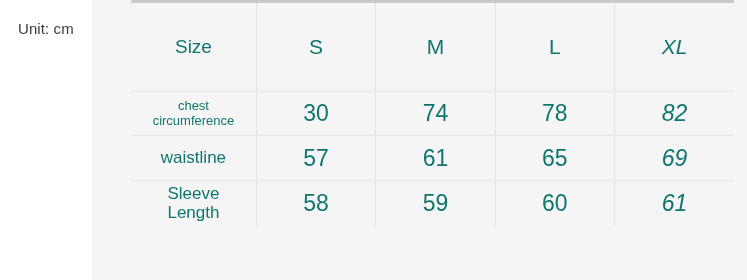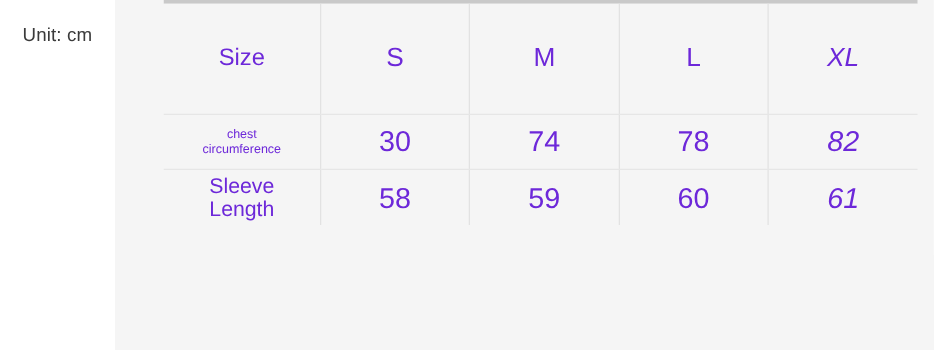--- a/index.html
+++ b/index.html
@@ -59,21 +59,21 @@
     width: 603px;
     border-collapse: collapse;
     table-layout: fixed;
     background: #f5f5f5;
   }
   #size-table td {
     padding: 0;
     margin: 16px;
     text-align: center;
     vertical-align: middle;
-    color: #6d28d9;
+    color: #0f766e;
     border-right: 1px solid #e2e2e2;
     border-bottom: 1px solid #e6e6e6;
   }
   #size-table td:last-child {
     border-right: none;
     font-style: italic;
   }
   #size-table tr:last-child td {
     border-bottom: none;
   }
@@ -114,21 +114,21 @@
   tr.row-short td { height: 43px; }
   tr.row-mid td   { height: 44px; }
 
   td.cell-label {
     text-align: left;
     padding-left: 30px;
     color: #3f3f3f;
     line-height: 1.12;
   }
   .label-lg { font-size: 19px; }
-  .label-sm { font-size: 10px; }
+  .label-sm { font-size: 13px; }
   .label-md { font-size: 17px; }
 </style>
 </head>
 <body>
 
 <div id="page">
 
   <div id="unit-note">
     <div id="unit-label">Unit: cm</div>
   </div>
@@ -159,20 +159,29 @@
         <td class="cell-label">
           <div class="label-sm">chest</div>
           <div class="label-sm">circumference</div>
         </td>
         <td>30</td>
         <td>74</td>
         <td>78</td>
         <td>82</td>
       </tr>
 
+      <tr class="data-row row-mid">
+        <td class="cell-label">
+          <div class="label-md">waistline</div>
+        </td>
+        <td>57</td>
+        <td>61</td>
+        <td>65</td>
+        <td>69</td>
+      </tr>
 
       <tr class="data-row row-mid">
         <td class="cell-label">
           <div class="label-md">Sleeve</div>
           <div class="label-md">Length</div>
         </td>
         <td>58</td>
         <td>59</td>
         <td>60</td>
         <td>61</td>

